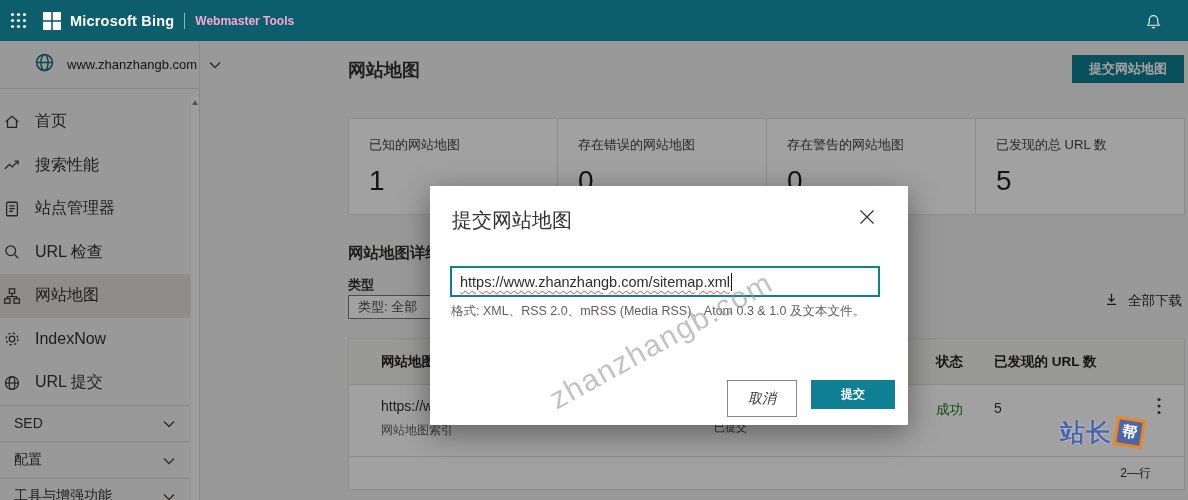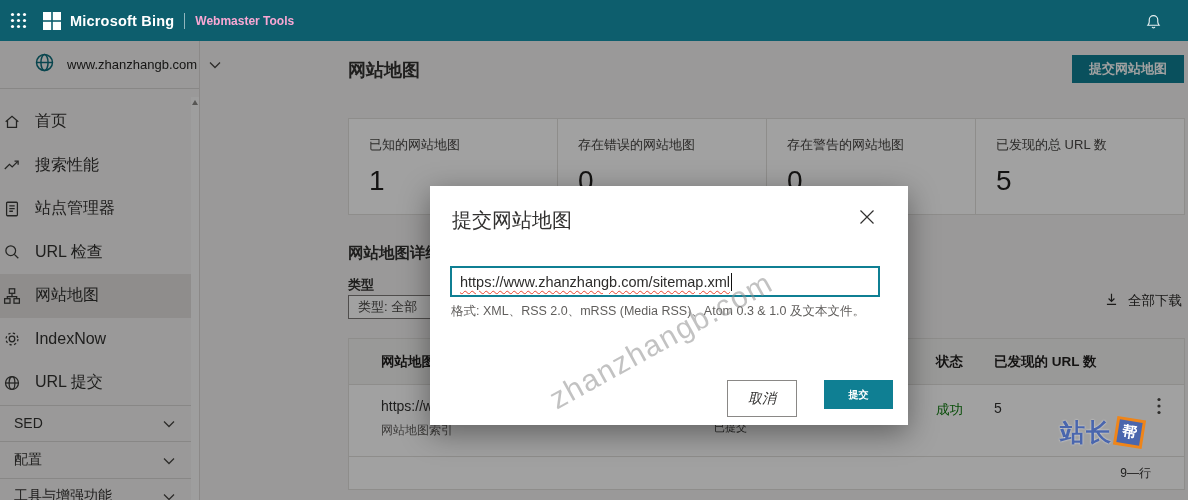--- a/index.html
+++ b/index.html
@@ -89,22 +89,22 @@
   .modal-close{position:absolute; right:33px; top:23px; cursor:pointer; display:flex;}
   .input-box{position:absolute; left:20px; right:28px; top:80px; height:31px; border:2px solid var(--accent);
              background:#fff; display:flex; align-items:center; padding-left:8px; cursor:text;}
   .url-text{font-size:14.5px; color:#2d2c2b; white-space:nowrap;
             text-decoration:underline; text-decoration-style:wavy; text-decoration-color:#e8452f;
             text-decoration-thickness:1px; text-underline-offset:3px;}
   .caret{width:1px; height:18px; background:#111; margin-left:1px;}
   .format-hint{position:absolute; left:21px; top:117px; font-size:12.5px; color:var(--muted);}
   .btn-cancel{position:absolute; left:297px; top:194px; width:70px; height:37px; background:#fff;
               border:1px solid #8a8886; font-size:14px; color:var(--text); cursor:pointer; font-family:inherit;font-style:italic;}
-  .btn-submit{position:absolute; left:394px; top:194px; width:69px; height:29px; background:var(--accent);
-              border:none; font-size:10px; font-weight:bold; color:#fff; cursor:pointer; font-family:inherit;}
+  .btn-submit{position:absolute; left:381px; top:194px; width:84px; height:29px; background:var(--accent);
+              border:none; font-size:12px; font-weight:bold; color:#fff; cursor:pointer; font-family:inherit;}
 
   
   .watermark{position:absolute; left:552px; top:384px; z-index:60; font-size:30px; letter-spacing:1.5px;
              color:rgba(143,143,143,0.55); transform:rotate(-29deg); transform-origin:0 50%;
              pointer-events:none; white-space:nowrap;}
   .zzb-logo{position:absolute; left:1060px; top:416px; z-index:60; display:flex; align-items:center; pointer-events:none;}
   .zzb-text{font-size:25px; font-weight:800; color:#4a66ad; letter-spacing:1px;
             text-shadow:0 0 2px rgba(255,255,255,.8);}
   .zzb-badge{width:29px; height:29px; background:#ef8519; margin-left:3px; transform:rotate(9deg); position:relative;}
   .zzb-badge-inner{position:absolute; inset:3px; background:#4a66ad; display:flex; align-items:center;
@@ -315,21 +315,21 @@
           <span class="cell-status">成功</span>
           <span class="cell-count">5</span>
           <span class="cell-kebab">
             <svg width="4" height="18" viewBox="0 0 4 18" fill="#484644">
               <circle cx="2" cy="2.5" r="1.6"></circle>
                 <circle cx="2" cy="9" r="1.6"></circle>
                 <circle cx="2" cy="15.5" r="1.6"></circle>
             </svg></span>
         </div>
         <div class="tfoot">
-          <span>9—行</span>
+          <span>2—行</span>
         </div>
       </section>
     </main>
   </div>
 
   <div class="overlay"></div>
 
   <div class="modal">
     <div class="modal-title">提交网站地图</div>
     <span class="modal-close">

